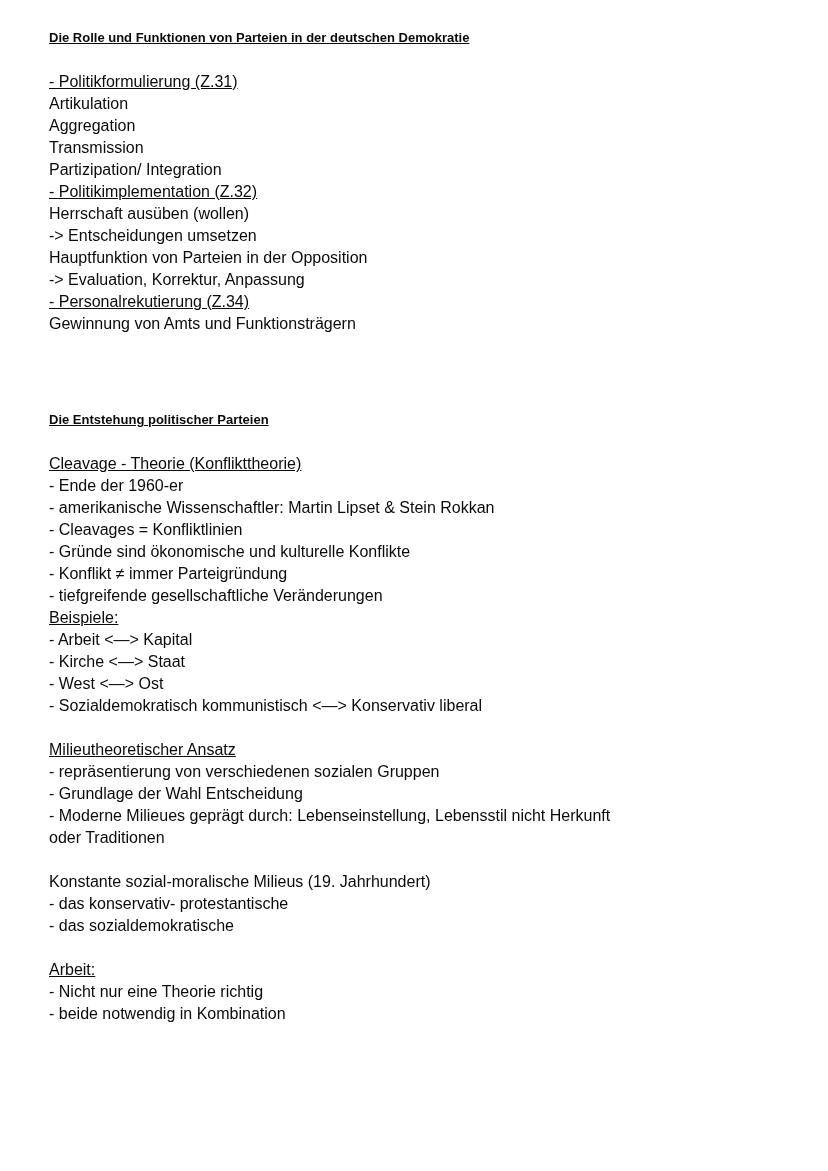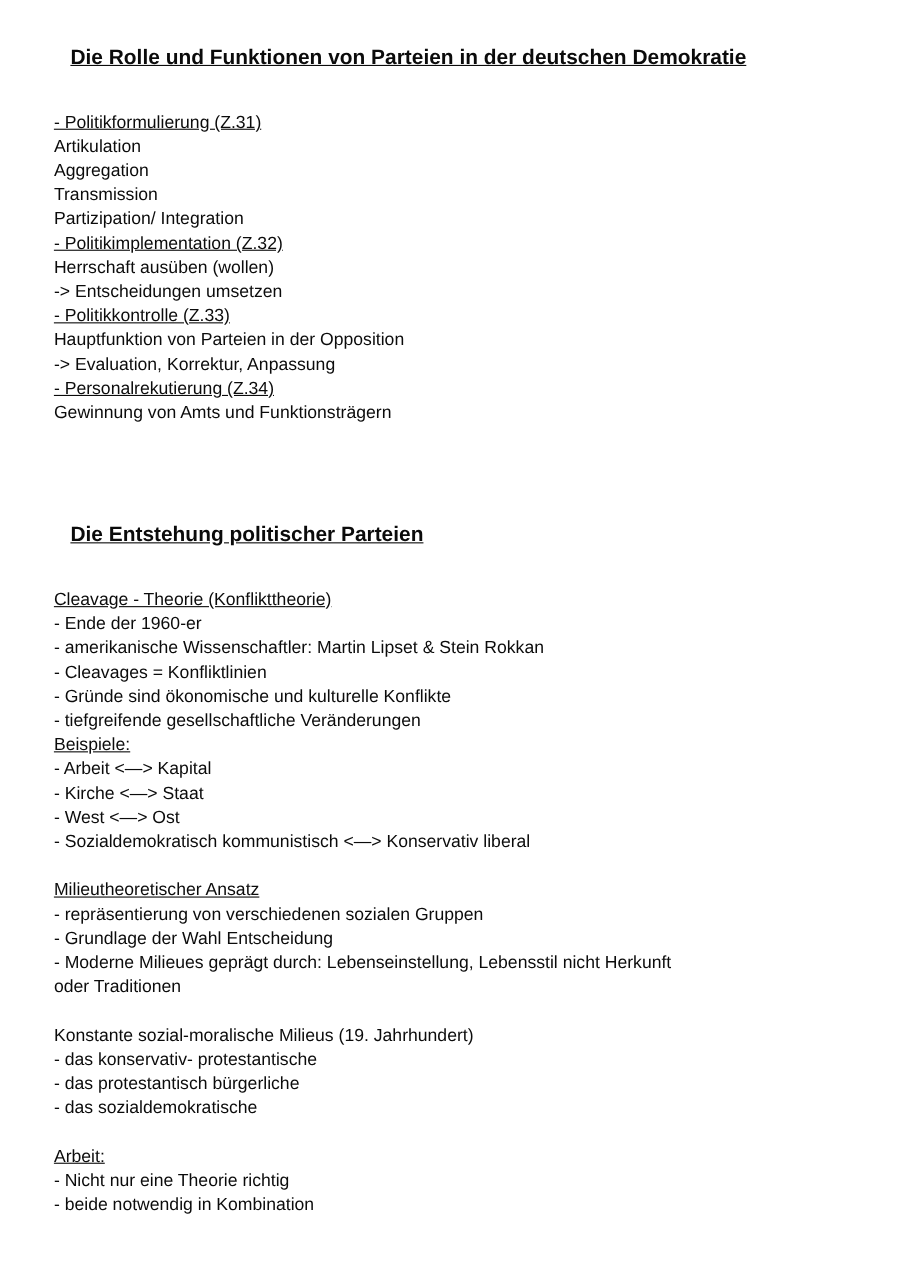--- a/index.html
+++ b/index.html
@@ -14,24 +14,24 @@
     box-sizing: border-box;
     padding: 27px 60px 0 49px;
     background: #ffffff;
     font-family: "Liberation Sans", "DejaVu Sans", sans-serif;
     font-size: 16px;
     line-height: 22px;
     color: #0b0b0b;
     overflow: hidden;
   }
   .section-title {
-    font-size: 19px;
+    font-size: 13px;
     font-weight: 700;
     text-decoration: underline;
-    margin: 15px;
+    margin: 0;
     line-height: 22px;
   }
   .line {
     white-space: pre-wrap;
     min-height: 22px;
   }
   .u {
     text-decoration: underline;
   }
   .blank {
@@ -49,50 +49,49 @@
   <h1 class="section-title">Die Rolle und Funktionen von Parteien in der deutschen Demokratie</h1>
   <div class="blank"></div>
   <div class="line u">- Politikformulierung (Z.31)</div>
   <div class="line">Artikulation</div>
   <div class="line">Aggregation</div>
   <div class="line">Transmission</div>
   <div class="line">Partizipation/ Integration</div>
   <div class="line u">- Politikimplementation (Z.32)</div>
   <div class="line">Herrschaft ausüben (wollen)</div>
   <div class="line">-&gt; Entscheidungen umsetzen</div>
-  <div class="line u">- Politikkontrolle (Z.33)</div>
   <div class="line">Hauptfunktion von Parteien in der Opposition</div>
   <div class="line">-&gt; Evaluation, Korrektur, Anpassung</div>
   <div class="line u">- Personalrekutierung (Z.34)</div>
   <div class="line">Gewinnung von Amts und Funktionsträgern</div>
 
   <div class="section-gap"></div>
 
   <h1 class="section-title">Die Entstehung politischer Parteien</h1>
   <div class="blank"></div>
   <div class="line u">Cleavage - Theorie (Konflikttheorie)</div>
   <div class="line">- Ende der 1960-er</div>
   <div class="line">- amerikanische Wissenschaftler: Martin Lipset &amp; Stein Rokkan</div>
   <div class="line">- Cleavages = Konfliktlinien</div>
   <div class="line">- Gründe sind ökonomische und kulturelle Konflikte</div>
+  <div class="line">- Konflikt ≠ immer Parteigründung</div>
   <div class="line">- tiefgreifende gesellschaftliche Veränderungen</div>
   <div class="line u">Beispiele:</div>
   <div class="line">- Arbeit &lt;—&gt; Kapital</div>
   <div class="line">- Kirche &lt;—&gt; Staat</div>
   <div class="line">- West &lt;—&gt; Ost</div>
   <div class="line">- Sozialdemokratisch kommunistisch &lt;—&gt; Konservativ liberal</div>
   <div class="blank"></div>
   <div class="line u">Milieutheoretischer Ansatz</div>
   <div class="line">- repräsentierung von verschiedenen sozialen Gruppen</div>
   <div class="line">- Grundlage der Wahl Entscheidung</div>
   <div class="line">- Moderne Milieues geprägt durch: Lebenseinstellung, Lebensstil nicht Herkunft</div>
   <div class="line">oder Traditionen</div>
   <div class="blank"></div>
   <div class="line">Konstante sozial-moralische Milieus (19. Jahrhundert)</div>
   <div class="line">- das konservativ- protestantische</div>
-  <div class="line">- das protestantisch bürgerliche</div>
   <div class="line">- das sozialdemokratische</div>
   <div class="blank"></div>
   <div class="line u">Arbeit:</div>
   <div class="line">- Nicht nur eine Theorie richtig</div>
   <div class="line">- beide notwendig in Kombination</div>
 
 </div>
 
 </body></html>

